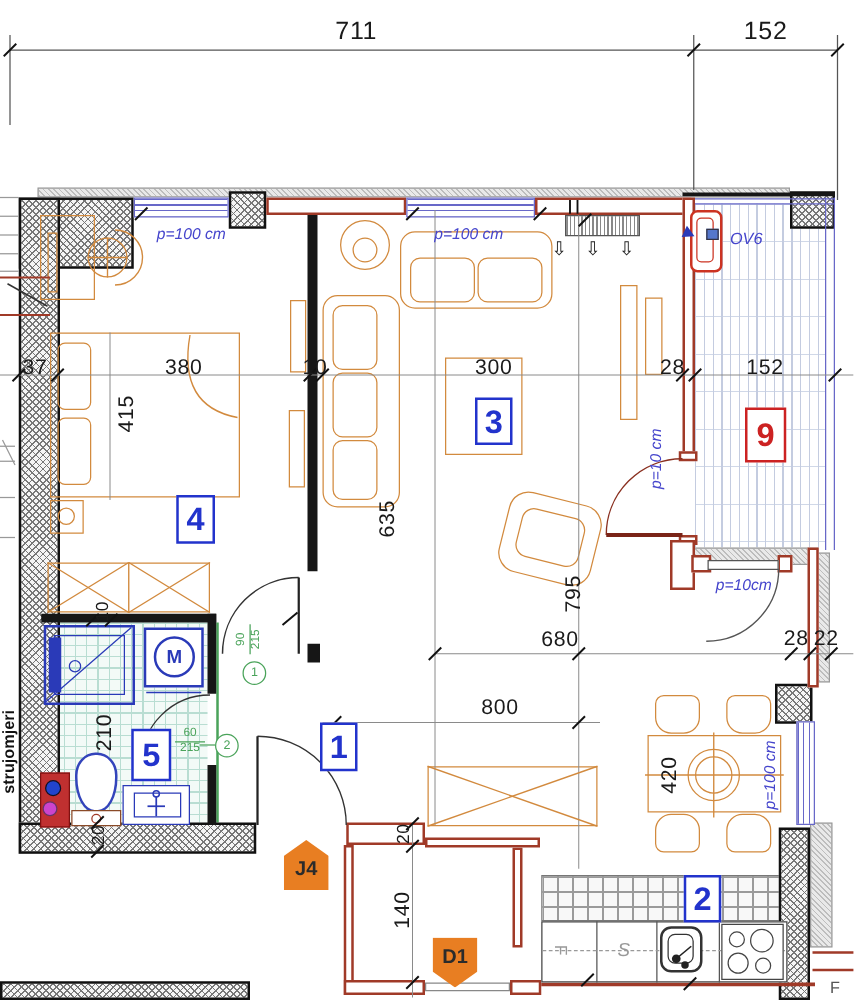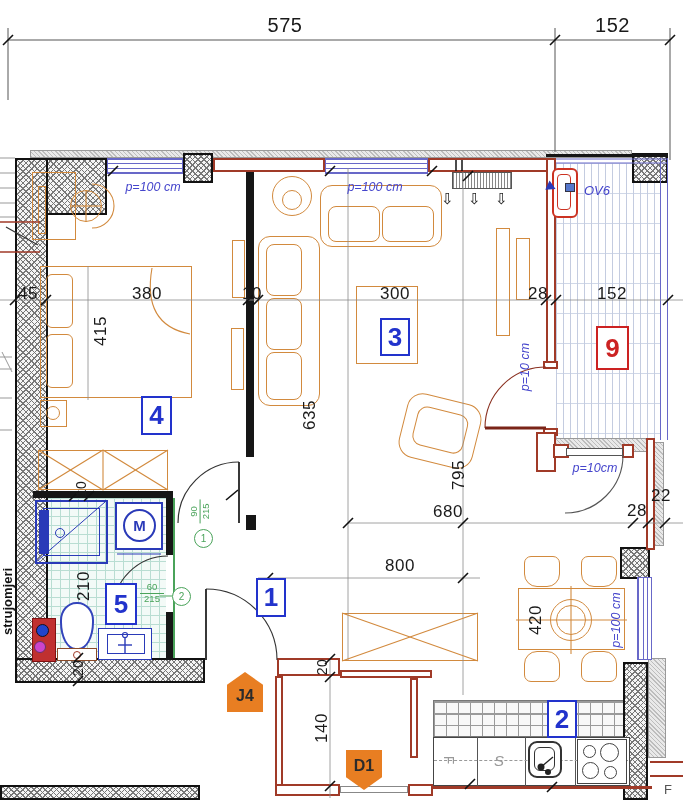--- a/index.html
+++ b/index.html
@@ -309,35 +309,35 @@
         <path d="M0,430 H12"></path>
       <path d="M2,352 L12,372"></path>
     </g>
     <g stroke="#a03a28" stroke-width="1.6" fill="none">
         <path d="M0,222 H40"></path>
         <path d="M0,252 H40"></path>
       </g>
     <path d="M6,227 L38,245" stroke="#333" stroke-width="1.2" fill="none"></path>
   </svg>
 
-  <div class="dim big" style="left:240px;top:14px;width:90px;">575</div>
+  <div class="dim big" style="left:240px;top:14px;width:90px;">711</div>
   <div class="dim big" style="left:575px;top:14px;width:75px;">152</div>
-  <div class="dim" style="left:10px;top:284px;width:36px;">45</div>
+  <div class="dim" style="left:10px;top:284px;width:36px;">37</div>
   <div class="dim" style="left:117px;top:284px;width:60px;">380</div>
   <div class="dim" style="left:236px;top:284px;width:32px;">10</div>
   <div class="dim" style="left:365px;top:284px;width:60px;">300</div>
   <div class="dim" style="left:518px;top:284px;width:40px;">28</div>
   <div class="dim" style="left:582px;top:284px;width:60px;">152</div>
   <div class="dim rot" style="left:79px;top:321px;width:44px;">415</div>
   <div class="dim rot" style="left:288px;top:405px;width:44px;">635</div>
   <div class="dim rot" style="left:437px;top:465px;width:44px;">795</div>
   <div class="dim" style="left:418px;top:502px;width:60px;">680</div>
   <div class="dim" style="left:370px;top:556px;width:60px;">800</div>
   <div class="dim" style="left:622px;top:501px;width:30px;">28</div>
-  <div class="dim" style="left:646px;top:486px;width:30px;">22</div>
+  <div class="dim" style="left:646px;top:501px;width:30px;">22</div>
   <div class="dim rot" style="left:514px;top:610px;width:44px;">420</div>
   <div class="dim rot" style="left:62px;top:576px;width:44px;">210</div>
   <div class="dim rot sm" style="left:68px;top:481px;width:26px;">10</div>
   <div class="dim rot sm" style="left:65px;top:660px;width:26px;">20</div>
   <div class="dim rot sm" style="left:309px;top:659px;width:26px;">20</div>
   <div class="dim rot" style="left:300px;top:718px;width:44px;">140</div>
 
   <div class="wlabel" style="left:118px;top:180px;width:70px;">p=100 cm</div>
   <div class="wlabel" style="left:340px;top:180px;width:70px;">p=100 cm</div>
   <div class="wlabel rot" style="left:494px;top:360px;width:62px;">p=10 cm</div>

